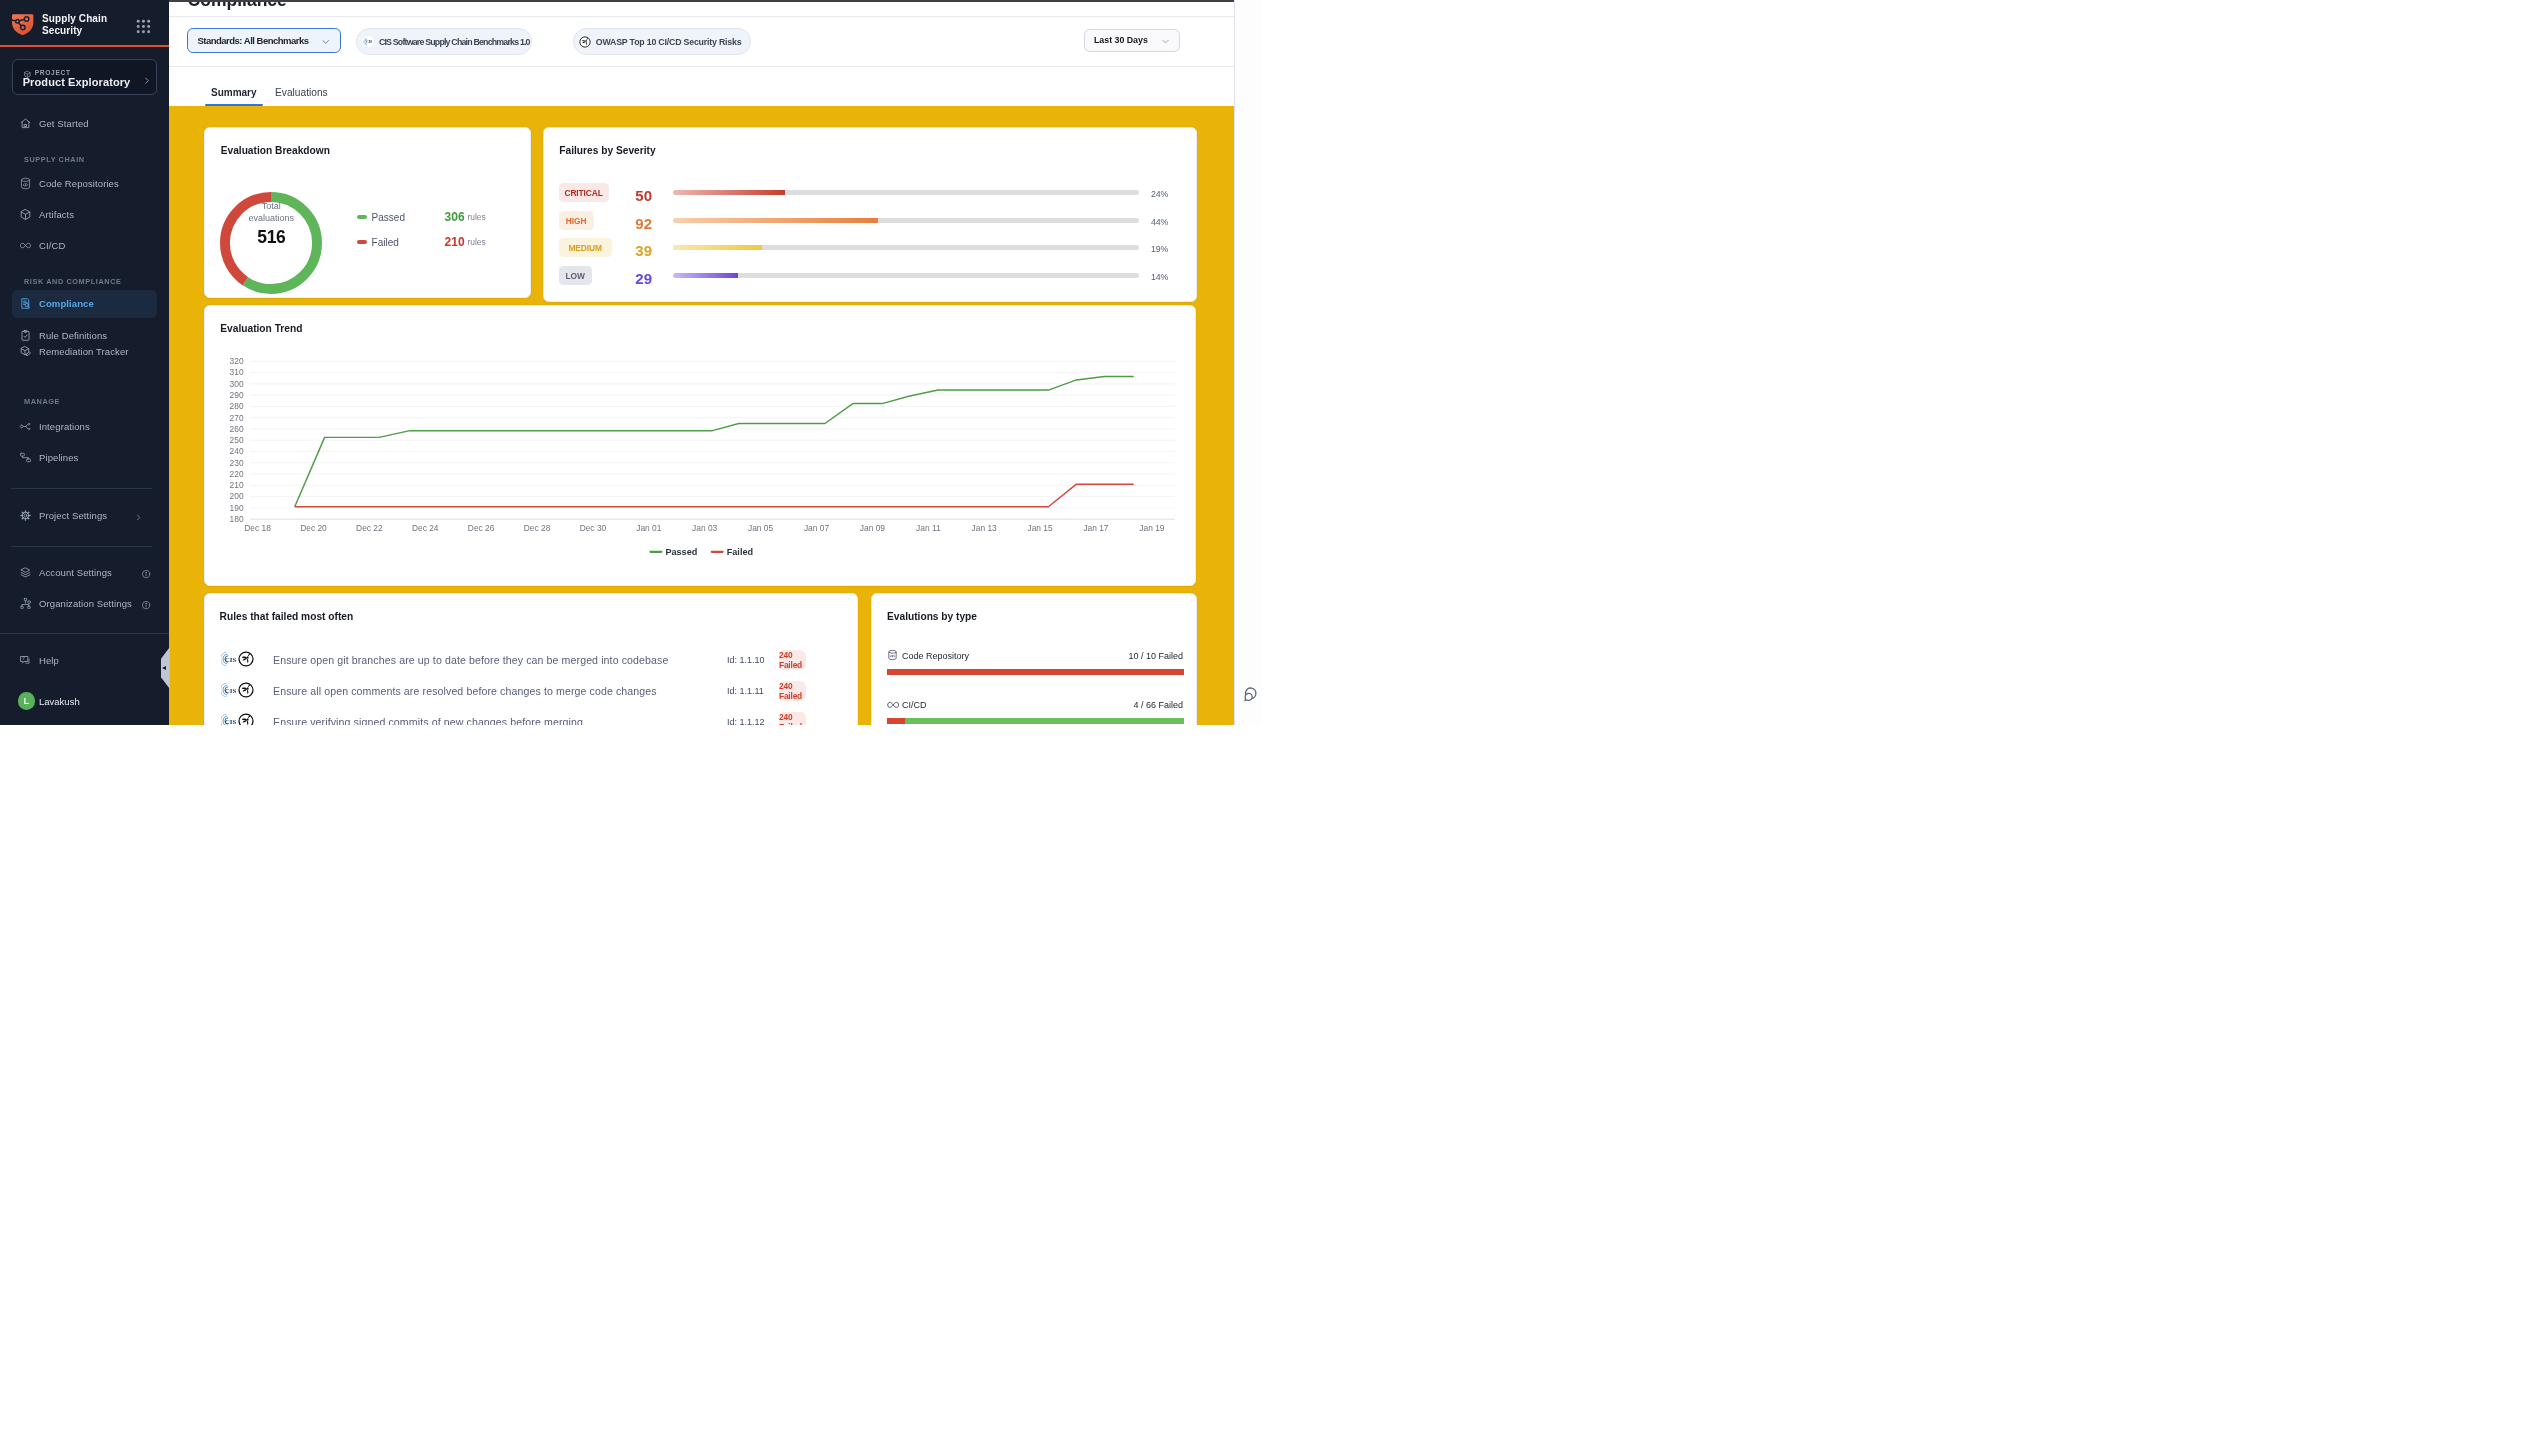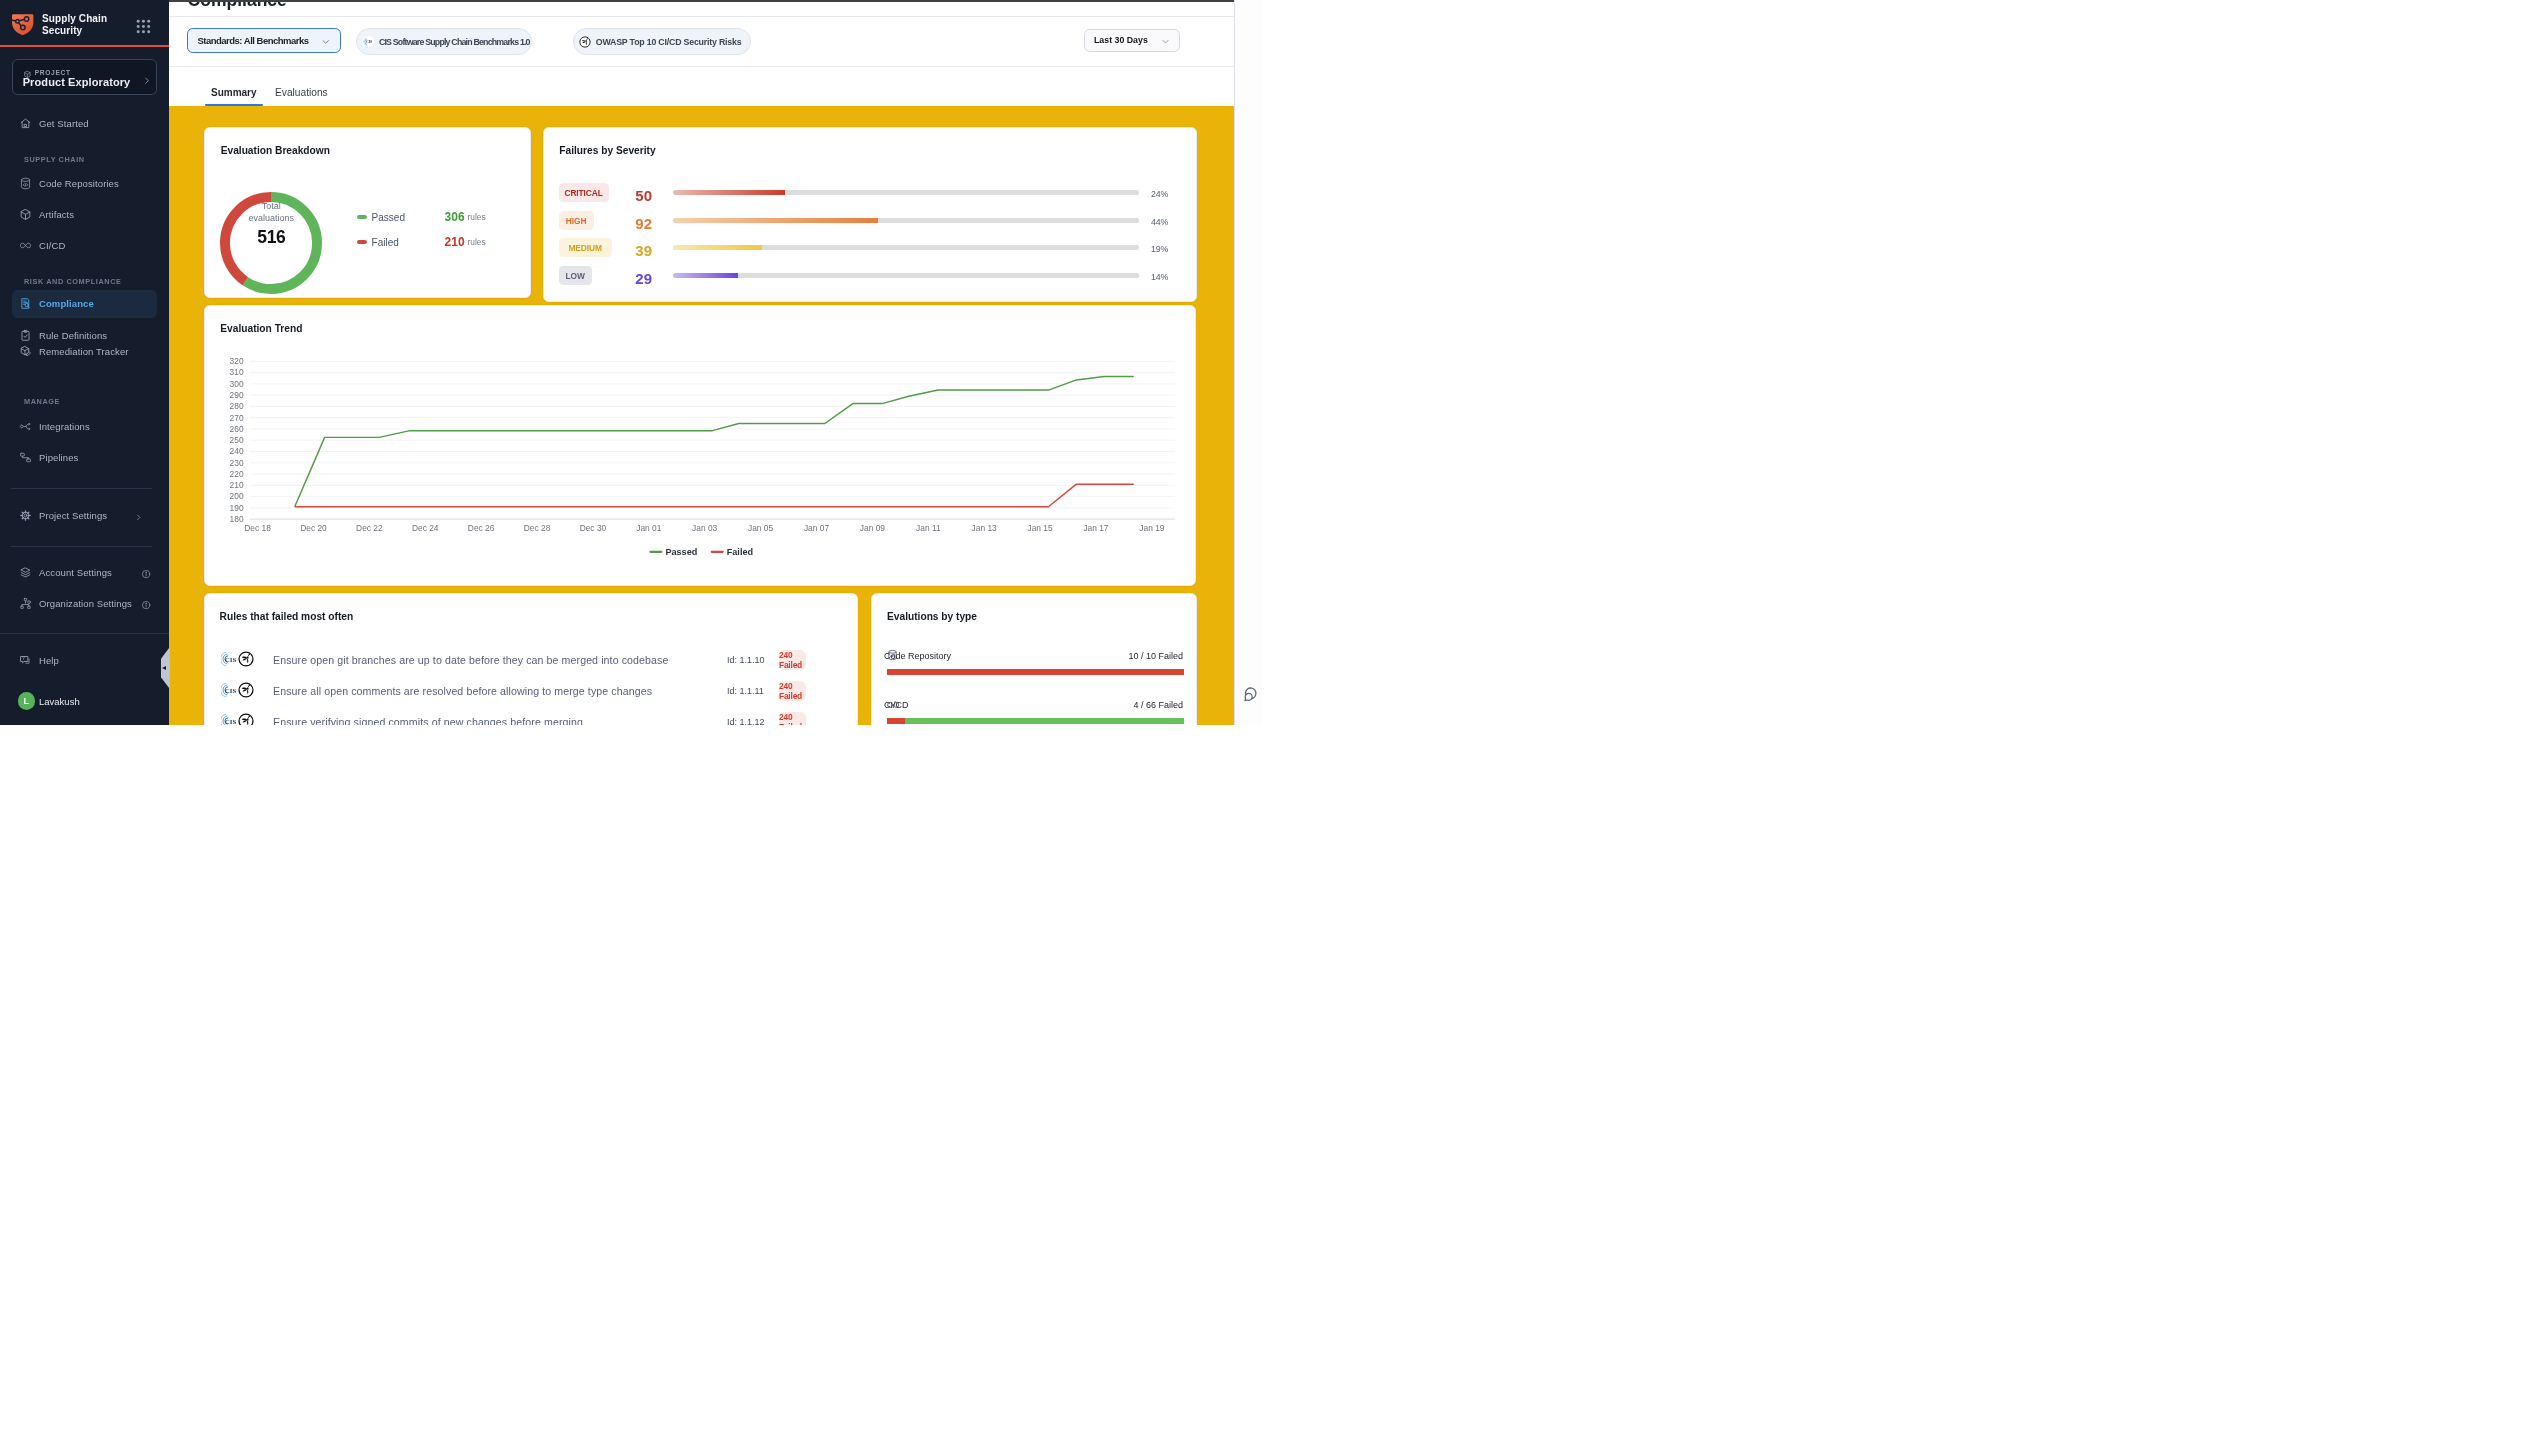--- a/index.html
+++ b/index.html
@@ -80,21 +80,21 @@
 
 #card-rules { left:35px; top:487px; width:654px; height:286px; }
 .rule-row { position:absolute; left:0; width:654px; height:29px; }
 .rule-ic { position:absolute; top:50%; transform:translateY(-50%); }
 .rule-tx { position:absolute; left:68px; top:50%; transform:translateY(-50%); font-size:10.6px; color:#57607a; white-space:nowrap; letter-spacing:0.1px; }
 .rule-id { position:absolute; left:522px; top:50%; transform:translateY(-50%); font-size:9px; color:#3f4a5f; white-space:nowrap; }
 .rule-badge { position:absolute; left:574px; top:50%; transform:translateY(-50%); width:27px; height:20px; background:#fae9e7; border-radius:5.8px; display:flex; align-items:center; justify-content:center; font-size:8.4px; font-weight:700; color:#d23b27; letter-spacing:-0.2px; }
 
 #card-evtype { left:702px; top:487px; width:326px; height:286px; }
 .ev-row { position:absolute; left:0; width:326px; height:22px; }
-.ev-label { position:absolute; left:12px; top:50%; transform:translateY(-50%); font-size:9px; color:#23272f; }
+.ev-label { position:absolute; left:30px; top:50%; transform:translateY(-50%); font-size:9px; color:#23272f; }
 .ev-right { position:absolute; right:15px; top:50%; transform:translateY(-50%); font-size:9px; color:#23272f; }
 .ev-bar { position:absolute; left:14.5px; width:297px; height:5.7px; display:flex; overflow:hidden; }
 </style>
 </head>
 <body>
 <div id="page">
   <div id="main">
     <div id="topstrip"></div>
     <div id="h1wrap">
         <h1>Compliance</h1>
@@ -287,21 +287,21 @@
               </svg></span>
           <span class="rule-ic" style="left:33px;"><svg width="16" height="16" viewBox="0 0 22 22">
                 <circle cx="11" cy="11" r="9.6" fill="none" stroke="#0c0c0c" stroke-width="1.7"></circle>
                 <path d="M15.3 4.9 L13.1 8.2" stroke="#0c0c0c" stroke-width="1.1" fill="none"></path>
                 <circle cx="15.6" cy="4.7" r="0.9" fill="#0c0c0c"></circle>
                 <path d="M12.9 8.6 C 9.5 6.9 5.8 7.6 5.1 8.6 C 7.3 10.2 10.6 10.2 12.9 8.6 Z" fill="#0c0c0c"></path>
                 <path d="M12.5 9.6 C 9.1 9.5 6.3 11.7 6.2 12.9 C 9.0 13.3 11.8 11.8 12.5 9.6 Z" fill="#0c0c0c"></path>
                 <path d="M12.9 9.9 C 12.1 12.3 12.5 15.4 13.5 16.9 C 14.6 14.8 14.4 11.6 12.9 9.9 Z" fill="#0c0c0c"></path>
                 <circle cx="13.4" cy="9.2" r="1.25" fill="#0c0c0c"></circle>
               </svg></span>
-          <span class="rule-tx">Ensure all open comments are resolved before allowing to merge type changes</span>
+          <span class="rule-tx">Ensure all open comments are resolved before changes to merge code changes</span>
           <span class="rule-id">Id: 1.1.11</span>
           <span class="rule-badge">240 Failed</span>
         </div>
         <div class="rule-row" style="top:113px;">
           <span class="rule-ic" style="left:15.6px;"><svg width="15.3" height="17.5" viewBox="0 0 21 24">
                 <path d="M7.2 2.6 A 9.6 9.6 0 0 0 7.2 21.4" fill="none" stroke="#7fb3d9" stroke-width="1.1"></path>
                 <path d="M8.6 5.2 A 6.9 6.9 0 0 0 8.6 18.8" fill="none" stroke="#4a90c4" stroke-width="1.2"></path>
                 <path d="M9.8 7.6 A 4.4 4.4 0 0 0 9.8 16.4" fill="none" stroke="#2d6da8" stroke-width="1.3"></path>
                 <text x="13.2" y="15.8" text-anchor="middle" font-size="9.6" font-weight="bold" font-family="Liberation Serif,serif" fill="#1d3a5f">CIS</text>
               </svg></span>

